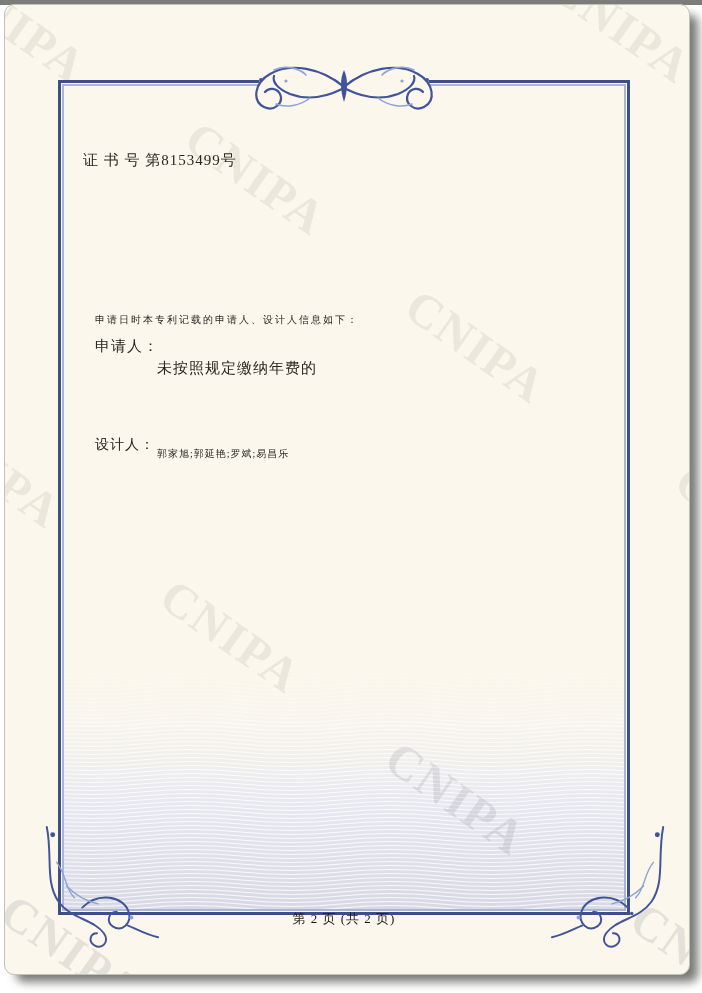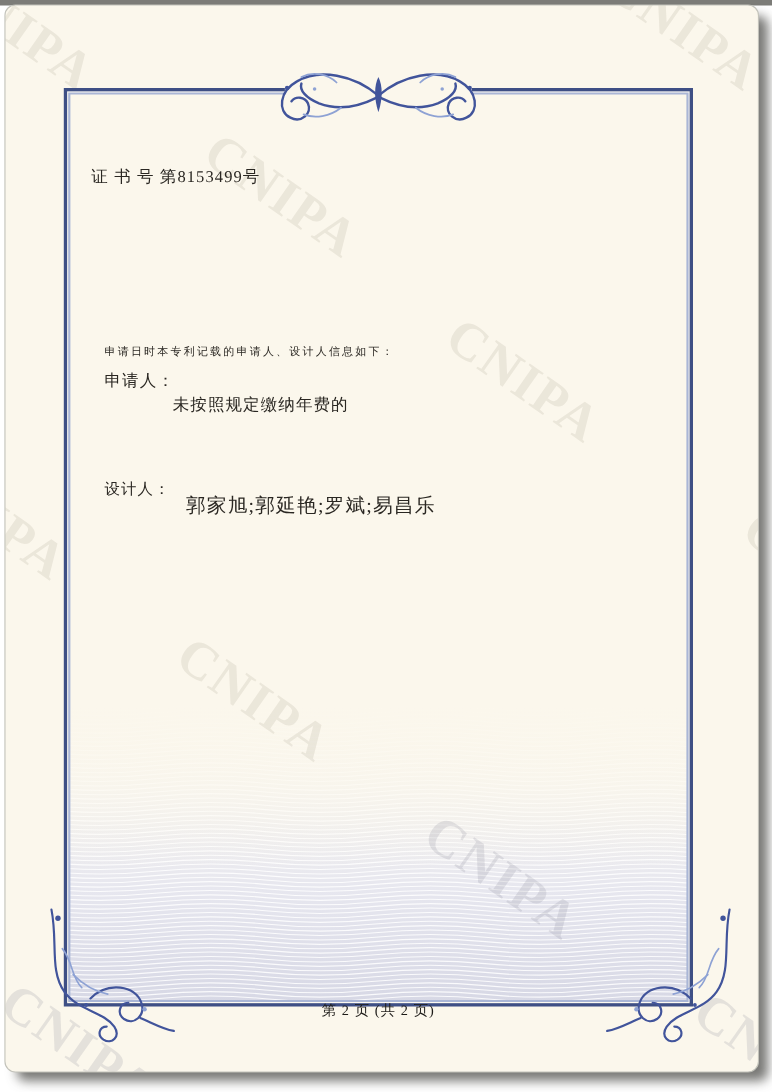--- a/index.html
+++ b/index.html
@@ -54,21 +54,21 @@
   .cert-line{left:78px;top:114px;font-size:15px;letter-spacing:1px;}
   .fee-para{
     left:64px;top:197px;width:556px;
     font-size:14px;line-height:25px;letter-spacing:2.5px;
     text-align:justify;text-indent:33px;
   }
   .info-head{left:90px;top:276px;font-size:10px;letter-spacing:2px;}
   .label-line{left:90px;top:300px;font-size:15px;letter-spacing:1px;}
   .label-line2{left:90px;top:399px;font-size:14px;letter-spacing:1px;}
   .value-line{left:152px;top:322px;font-size:15px;letter-spacing:1px;}
-  .value-line2{left:164px;top:410px;font-size:18px;letter-spacing:1px;}
+  .value-line2{left:152px;top:410px;font-size:10px;letter-spacing:1px;}
   .page-footer{left:53px;top:873px;width:572px;text-align:center;font-size:13px;letter-spacing:1px;color:#1d1b18;}
 </style>
 </head>
 <body>
 
 <div class="screen">
   <div class="card">
 
     <div class="waves-area">
       <svg viewBox="0 0 566 272" preserveAspectRatio="none" fill="none" stroke="rgba(255,255,255,0.85)" stroke-width="1">

